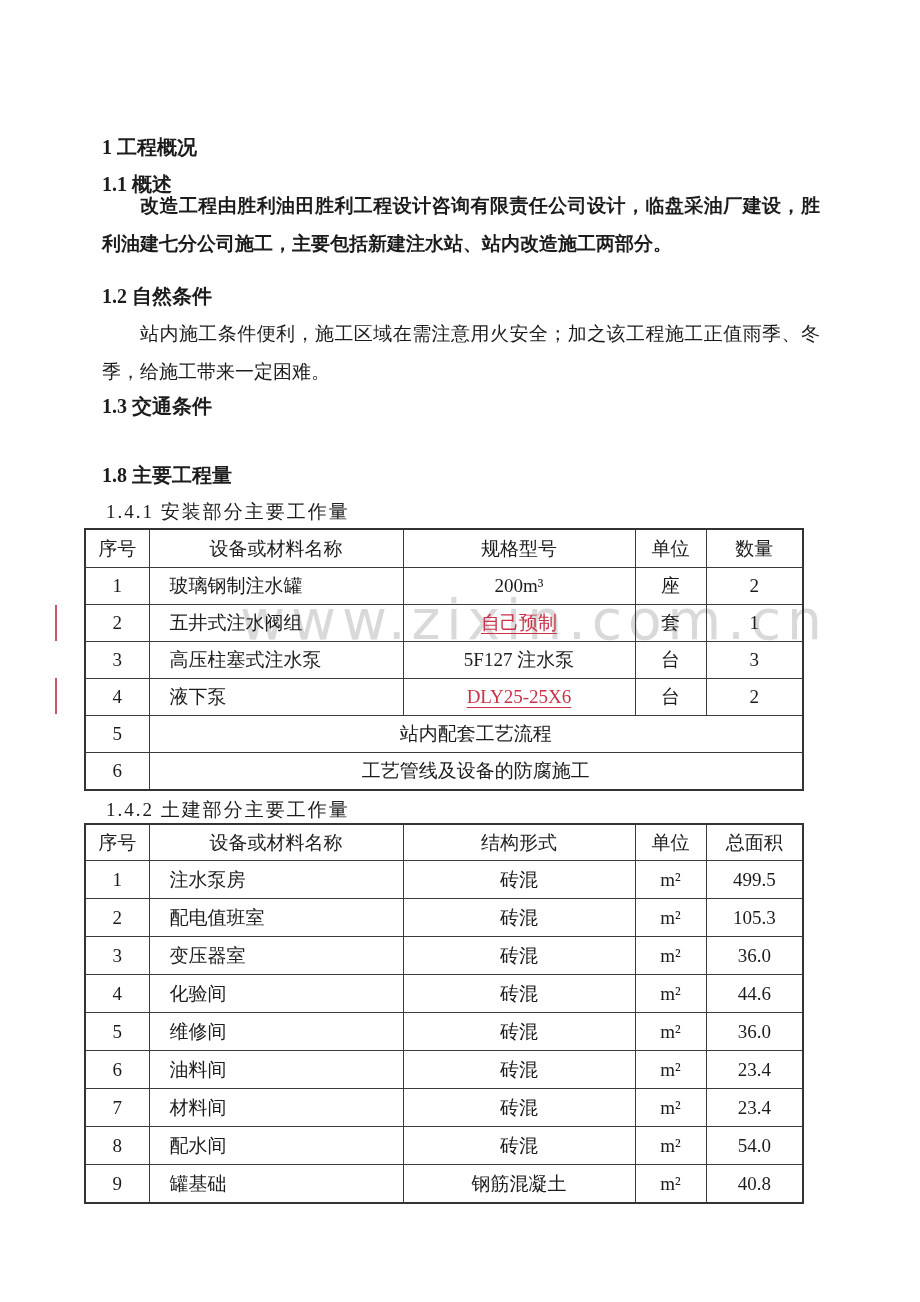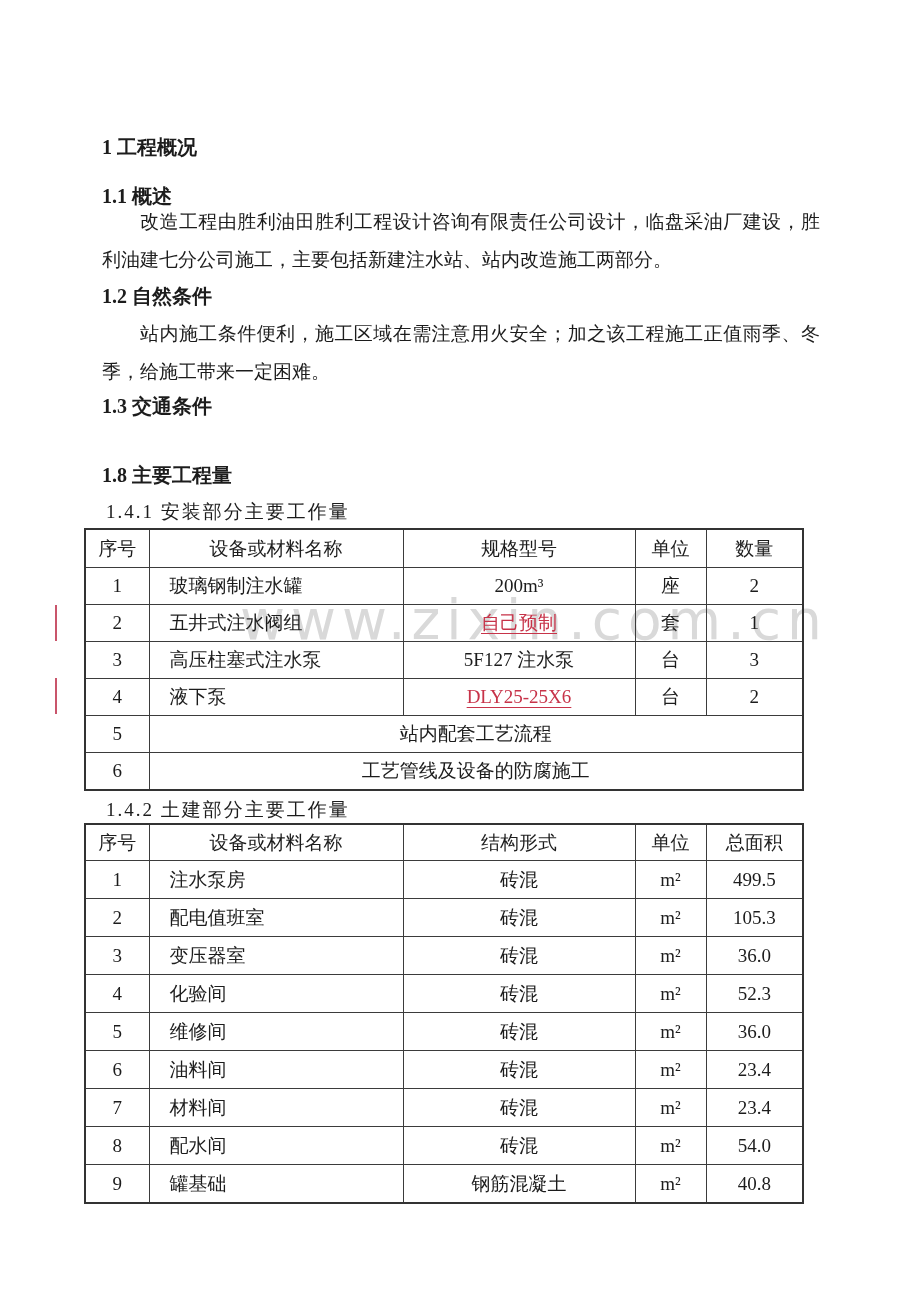--- a/index.html
+++ b/index.html
@@ -91,22 +91,22 @@
 <body>
 
 <div class="page">
 
   <div class="watermark">www.zixin.com.cn</div>
 
   <div class="rev-bar b1"></div>
   <div class="rev-bar b2"></div>
 
   <h1 class="h1 abs" style="top:135px;">1 工程概况</h1>
-  <h2 class="h2 abs" style="top:172px;margin-top:12px;">1.1 概述</h2>
-  <p class="para abs" style="top:203px;">改造工程由胜利油田胜利工程设计咨询有限责任公司设计，临盘采油厂建设，胜利油建七分公司施工，主要包括新建注水站、站内改造施工两部分。</p>
+  <h2 class="h2 abs" style="top:172px;">1.1 概述</h2>
+  <p class="para abs" style="top:187px;font-weight:bold;">改造工程由胜利油田胜利工程设计咨询有限责任公司设计，临盘采油厂建设，胜利油建七分公司施工，主要包括新建注水站、站内改造施工两部分。</p>
 
   <h2 class="h2 abs" style="top:284px;">1.2 自然条件</h2>
   <p class="para abs" style="top:315px;">站内施工条件便利，施工区域在需注意用火安全；加之该工程施工正值雨季、冬季，给施工带来一定困难。</p>
 
   <h2 class="h2 abs" style="top:394px;">1.3 交通条件</h2>
 
   <h2 class="h2 abs" style="top:463px;">1.8 主要工程量</h2>
   <h3 class="h3 abs" style="top:496px;">1.4.1 安装部分主要工作量</h3>
 
   <table class="doc" id="install-table" style="top:528px;">
@@ -205,21 +205,21 @@
         <td class="name-cell">变压器室</td>
         <td>砖混</td>
         <td>m²</td>
         <td>36.0</td>
       </tr>
       <tr>
         <td>4</td>
         <td class="name-cell">化验间</td>
         <td>砖混</td>
         <td>m²</td>
-        <td>52.3</td>
+        <td>44.6</td>
       </tr>
       <tr>
         <td>5</td>
         <td class="name-cell">维修间</td>
         <td>砖混</td>
         <td>m²</td>
         <td>36.0</td>
       </tr>
       <tr>
         <td>6</td>

